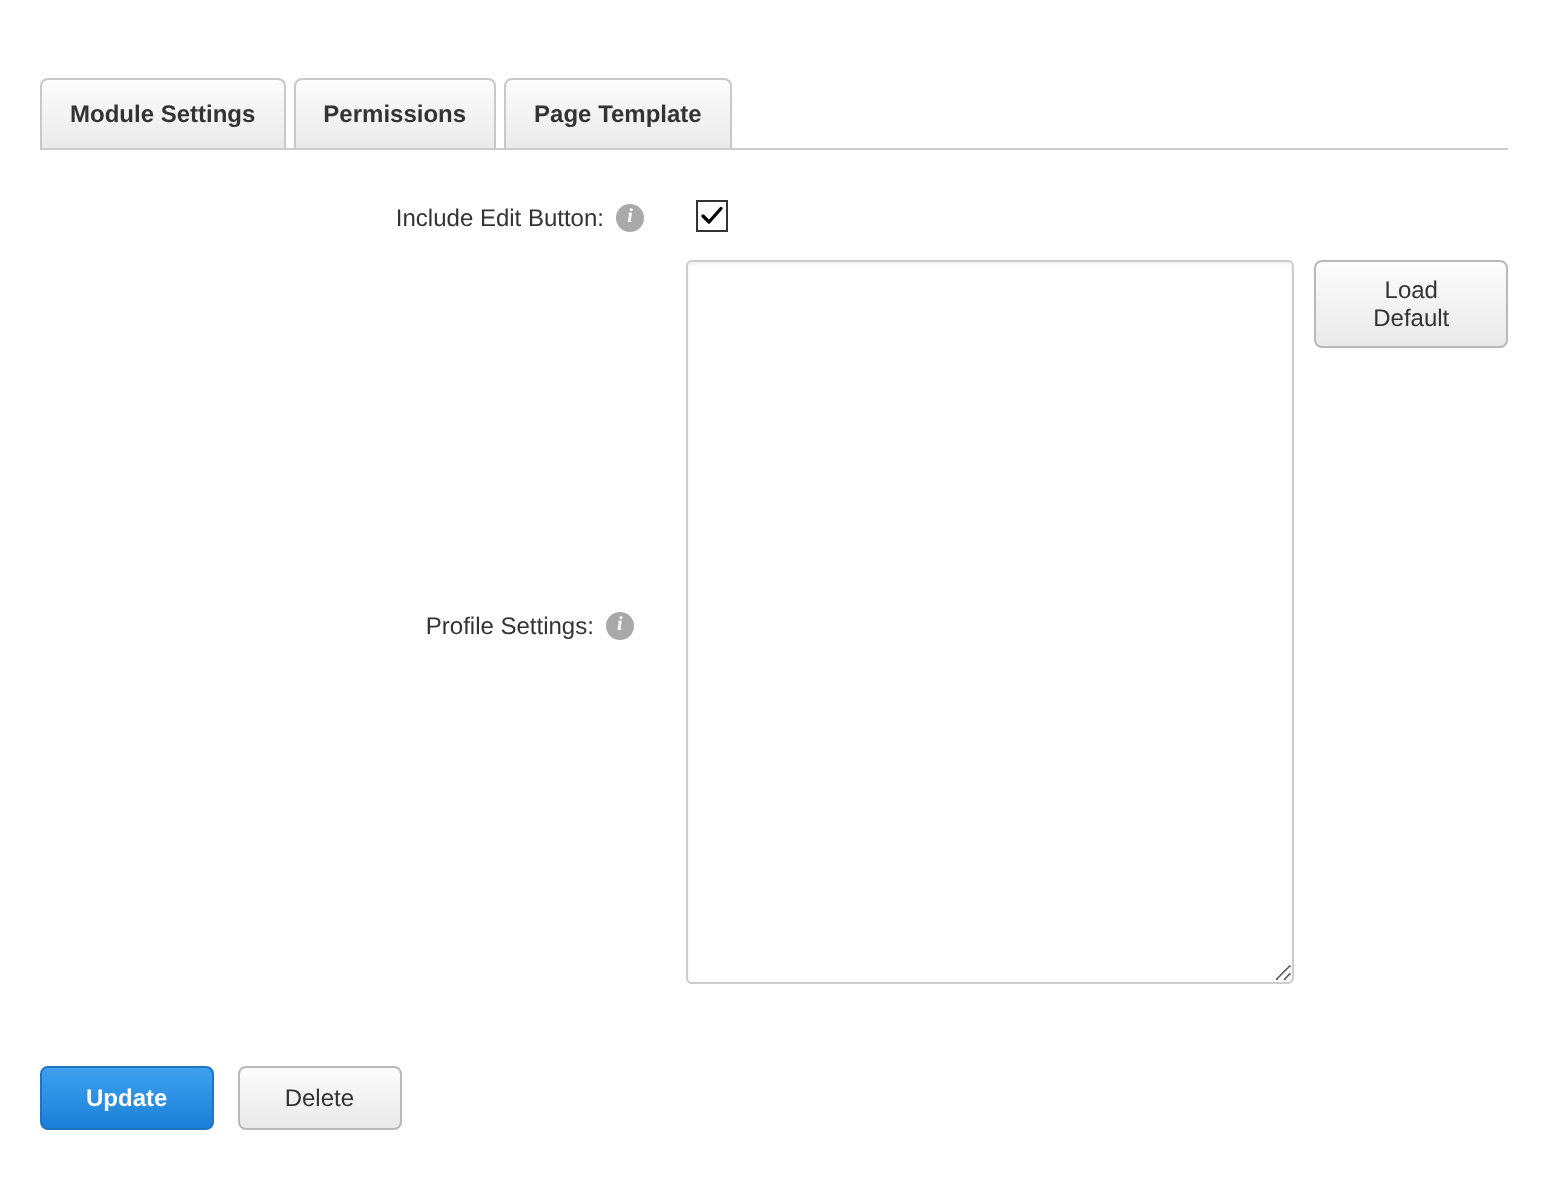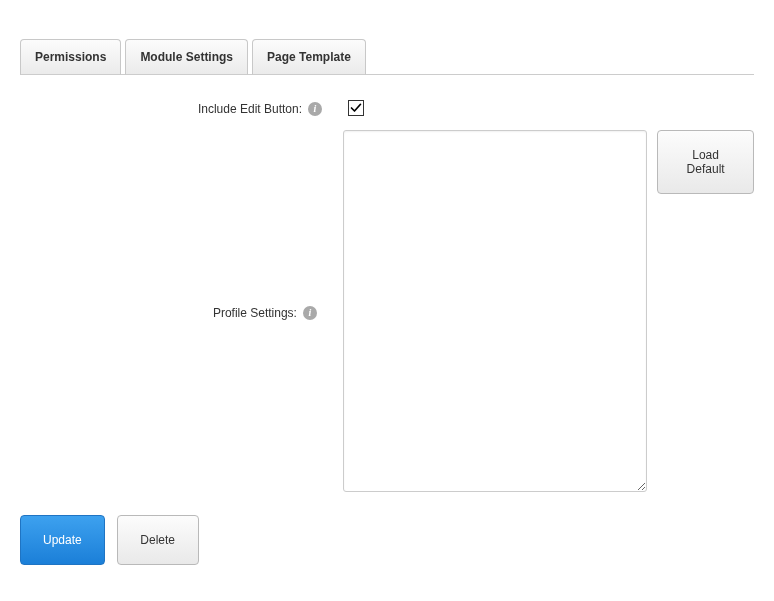--- a/index.html
+++ b/index.html
@@ -102,50 +102,50 @@
       font-size: 12px;
       box-shadow: inset 0 1px 2px rgba(0,0,0,0.06);
     }
     .btn {
       display: inline-block;
       border: 1px solid #b9b9b9;
       background: linear-gradient(#fcfcfc, #e9e9e9);
       border-radius: 4px;
       font-size: 12px;
       color: #333;
-      padding: 17px 14px;
+      padding: 7px 14px;
       cursor: pointer;
       text-align: center;
       font-family: Arial, sans-serif;
     }
     .btn-primary {
       background: linear-gradient(#3da1ef, #1b7fd8);
       border: 1px solid #1f74c3;
       color: #fff;
-      font-weight: normal;
+      font-weight: bold;
       padding: 8px 22px;
     }
     .load-default {
       margin-left: 10px;
     }
     .actions {
       position: absolute;
       left: 20px;
       bottom: 36px;
       display: flex;
       gap: 12px;
     }
     .actions .btn { min-width: 82px; }
   </style>
 </head>
 <body>
 
 <div class="tabs-row">
+  <div class="tab">Module Settings</div>
   <div class="tab">Permissions</div>
-  <div class="tab">Module Settings</div>
   <div class="tab">Page Template</div>
 </div>
 
 <div class="form-area">
 
   <div class="form-row">
     <div class="form-label">
       <span>Include Edit Button:</span>
       <span class="info-icon">i</span>
     </div>

